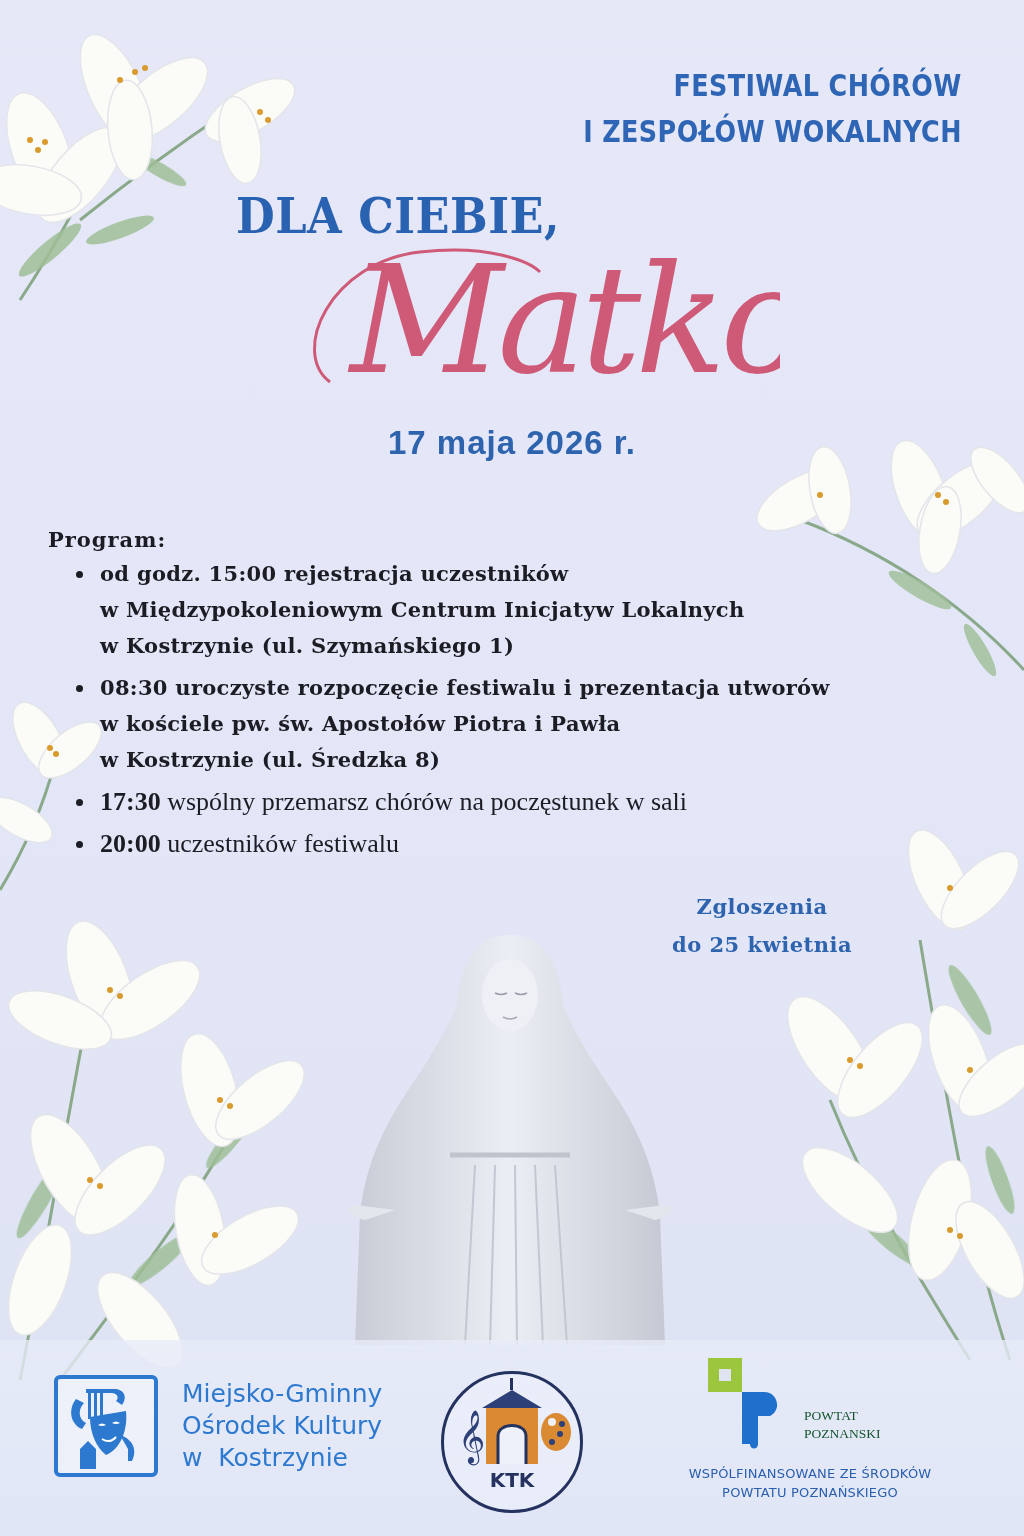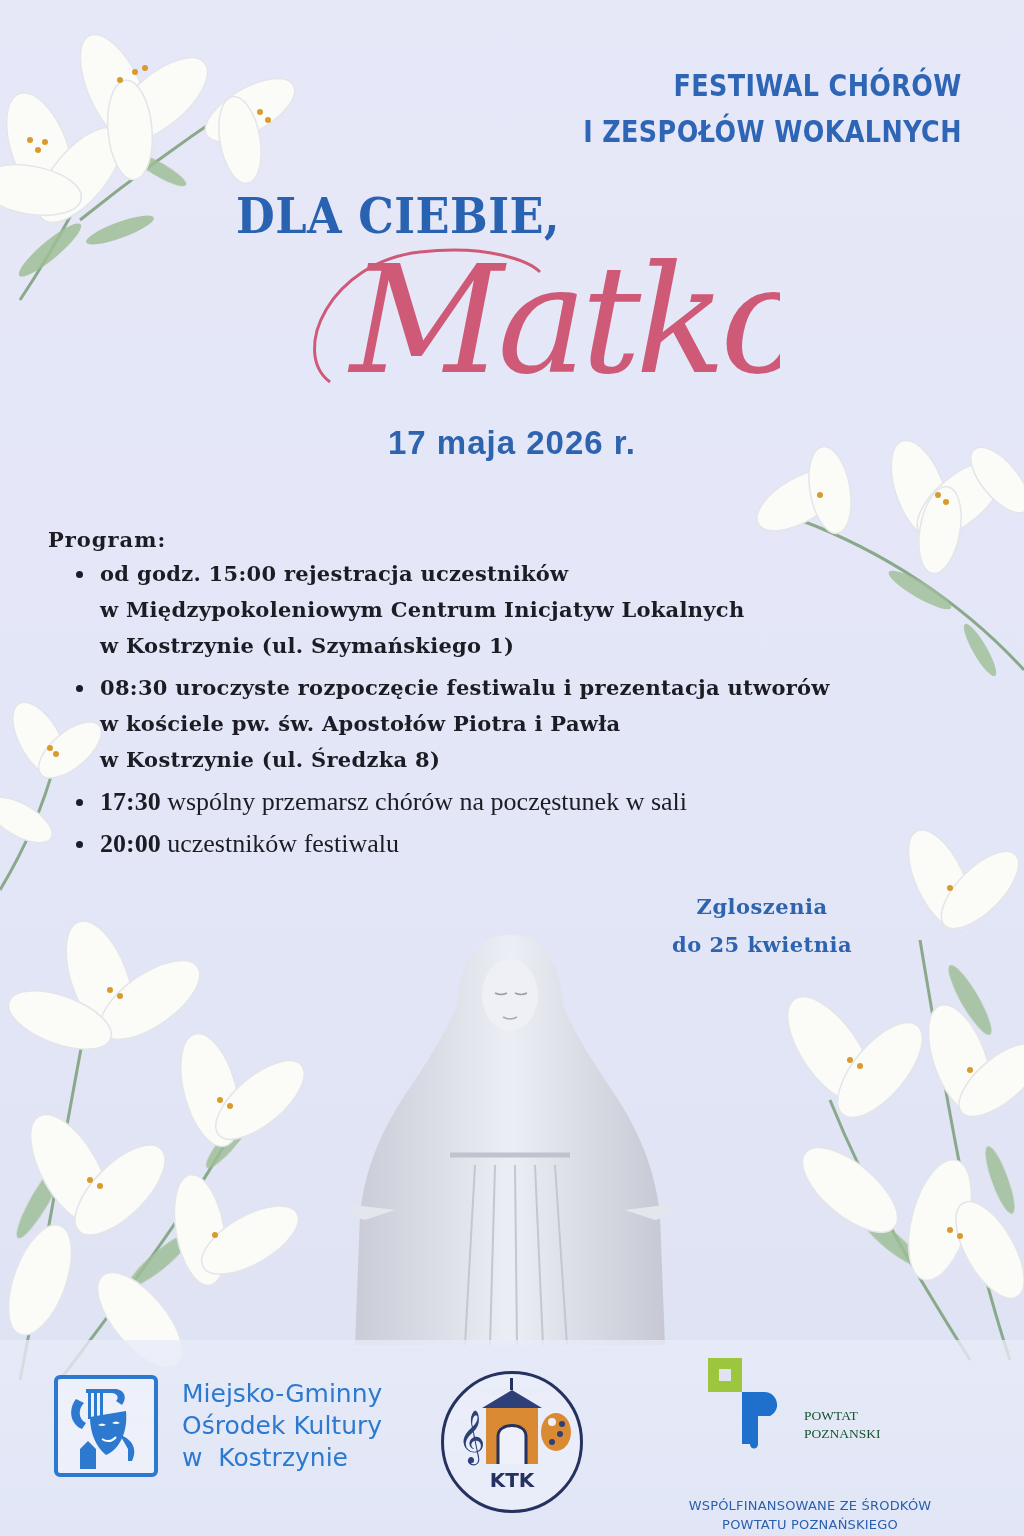--- a/index.html
+++ b/index.html
@@ -206,21 +206,20 @@
   .cofinance {
     position: absolute;
     left: 0; width: 320px;
     top: 106px;
     text-align: center;
     color: #2a5fae;
     font-family: "DejaVu Sans", sans-serif;
     font-size: 13px;
     line-height: 19px;
     letter-spacing: 0.2px;
-    margin-top: 32px;
   }
   .cofinance span { display: block; }
 </style>
 </head>
 <body>
 
 <div class="lily-cluster" style="left:0;top:0;width:320px;height:320px;">
   <svg viewBox="0 0 320 320">
     <g stroke="#8aa98a" stroke-width="3" fill="none">
       <path d="M20 300 C 60 240, 90 180, 120 120"></path>

